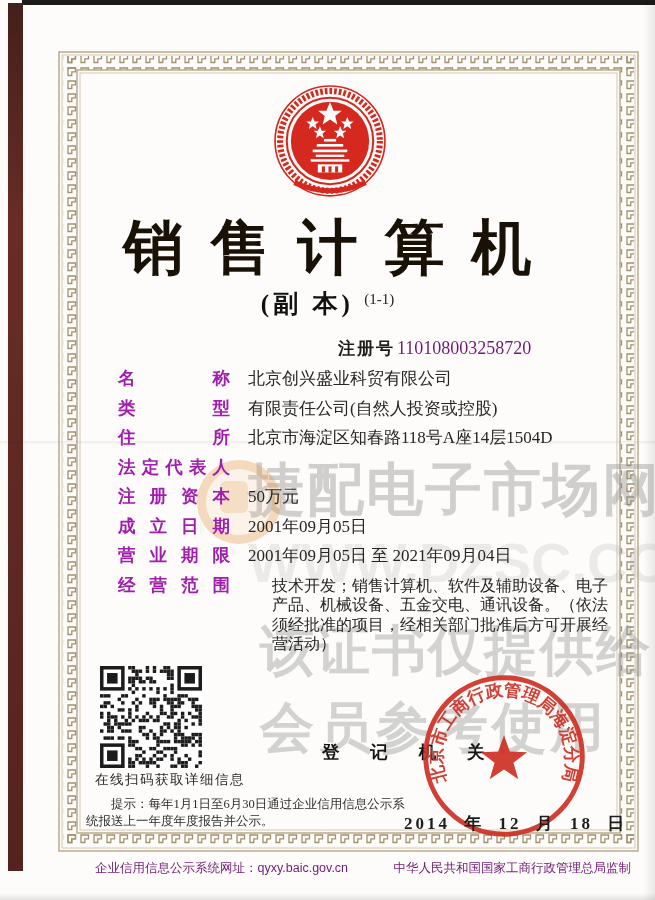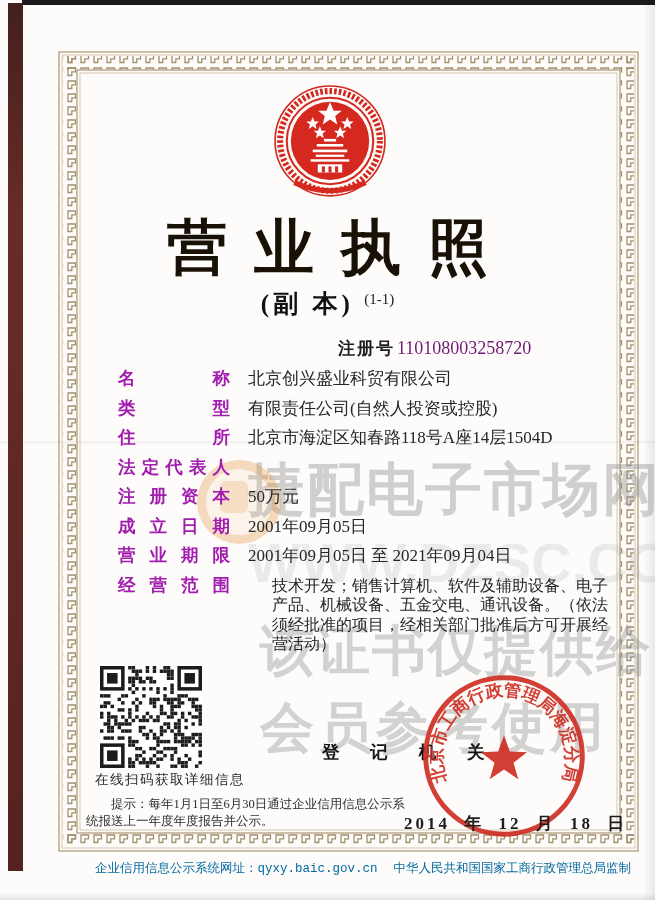--- a/index.html
+++ b/index.html
@@ -72,21 +72,21 @@
   .registrar{position:absolute;left:322px;top:740px;font-size:17.5px;font-weight:bold;color:#141414;
     letter-spacing:13px;white-space:nowrap;}
   .seal{position:absolute;left:414px;top:666px;opacity:.92;}
   .issue-date{position:absolute;left:404px;top:812px;font-size:17px;color:#1d1d1d;
     font-family:"Liberation Serif",serif;font-weight:bold;letter-spacing:3px;word-spacing:7px;white-space:nowrap;}
 
   .tips{position:absolute;left:86px;top:796px;width:326px;font-size:12.5px;line-height:17px;
     color:#2c2c2c;text-indent:2em;font-family:"Liberation Serif",serif;}
 
   .footer{position:absolute;left:95px;right:24px;top:860px;display:flex;justify-content:space-between;
-    font-size:12.5px;color:#0369a1;font-family:Liberation Mono, monospace;}
+    font-size:12.5px;color:#701a75;font-family:Liberation Sans, sans-serif;}
 </style>
 </head>
 <body>
 
 <div class="page">
 
   <div class="edge-top"></div>
   <div class="edge-left"></div>
   <div class="edge-right"></div>
   <div class="edge-bottom"></div>
@@ -134,21 +134,21 @@
     <rect x="40" y="65.5" width="34" height="2.6" fill="#fff"></rect>
     <rect x="43" y="70.5" width="28" height="2.2" fill="#fff"></rect>
     <rect x="38" y="75" width="38" height="2.4" fill="#fff"></rect>
     <rect x="45" y="80" width="24" height="8" fill="#fff"></rect>
     <rect x="49" y="82" width="3" height="6" fill="#d5281e"></rect>
     <rect x="55.5" y="82" width="3" height="6" fill="#d5281e"></rect>
     <rect x="62" y="82" width="3" height="6" fill="#d5281e"></rect>
     <path d="M22,98 Q57,114 92,98" fill="none" stroke="#d5281e" stroke-width="5"></path>
   </svg>
 
-  <div class="title">营业执照</div>
+  <div class="title">销售计算机</div>
 
   <div class="subtitle-row">
     <span class="subtitle">(副  本)</span>
     <span class="copy-num">(1-1)</span>
   </div>
 
   <div class="regno-row">
     <span class="regno-label">注册号</span><span class="regno-value">110108003258720</span>
   </div>
 

